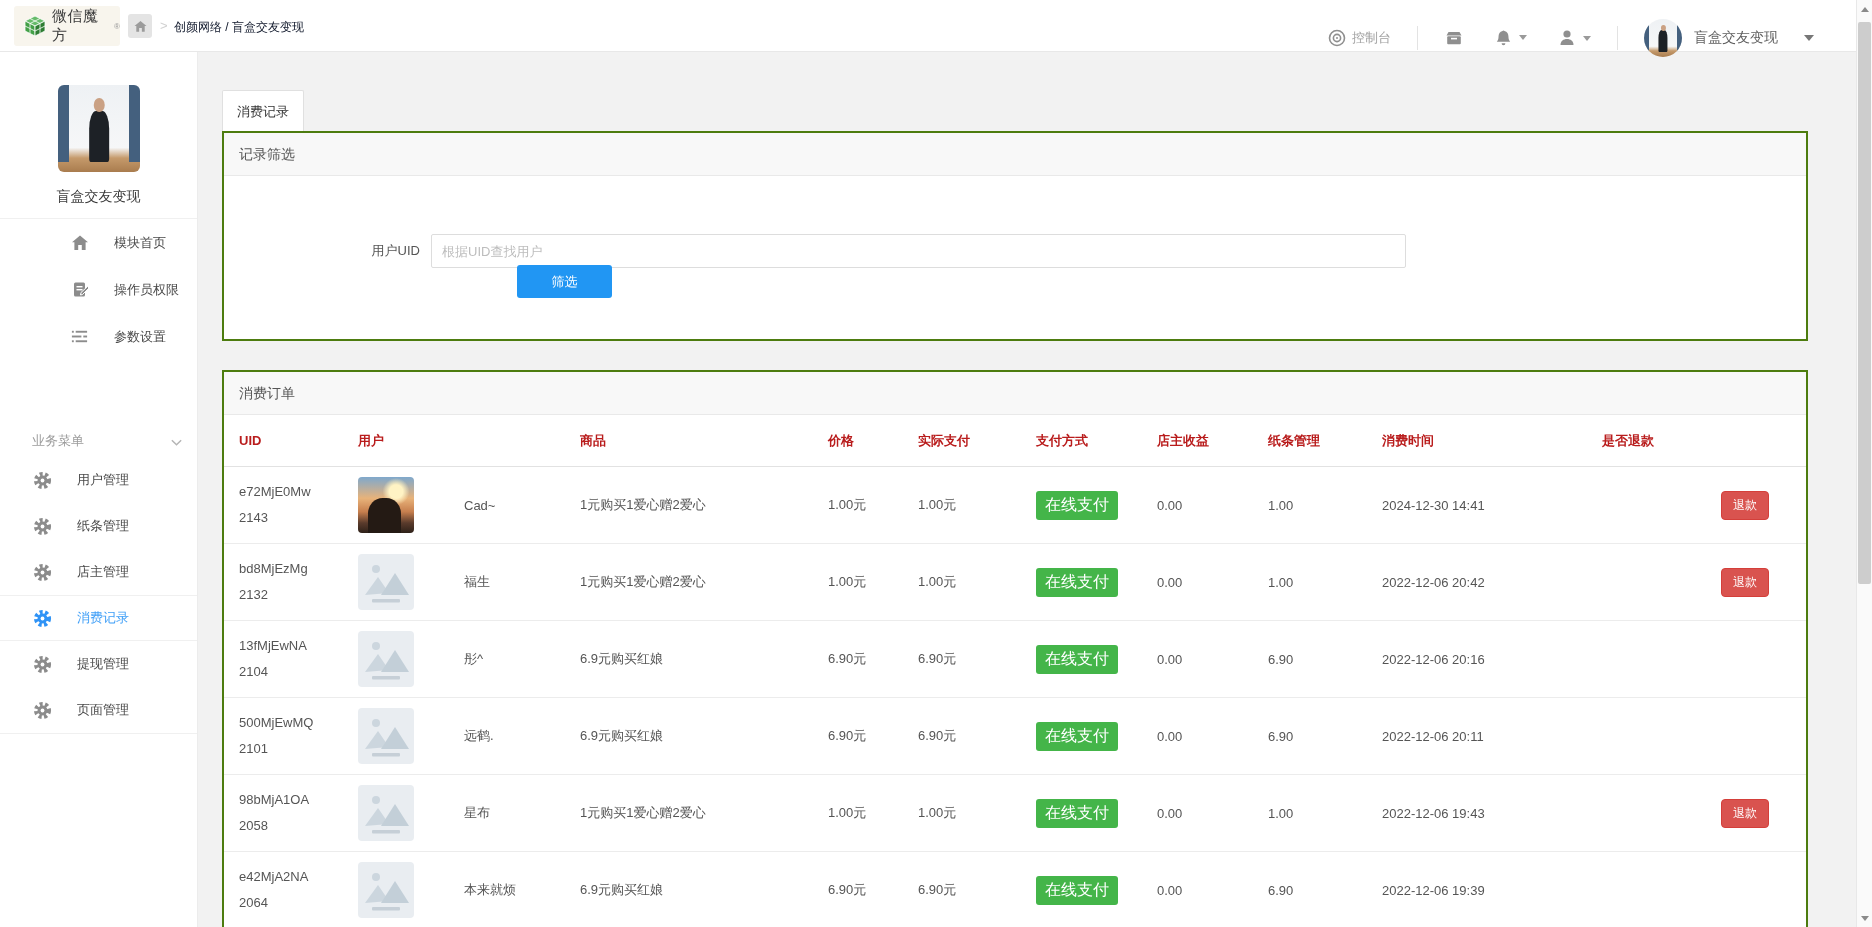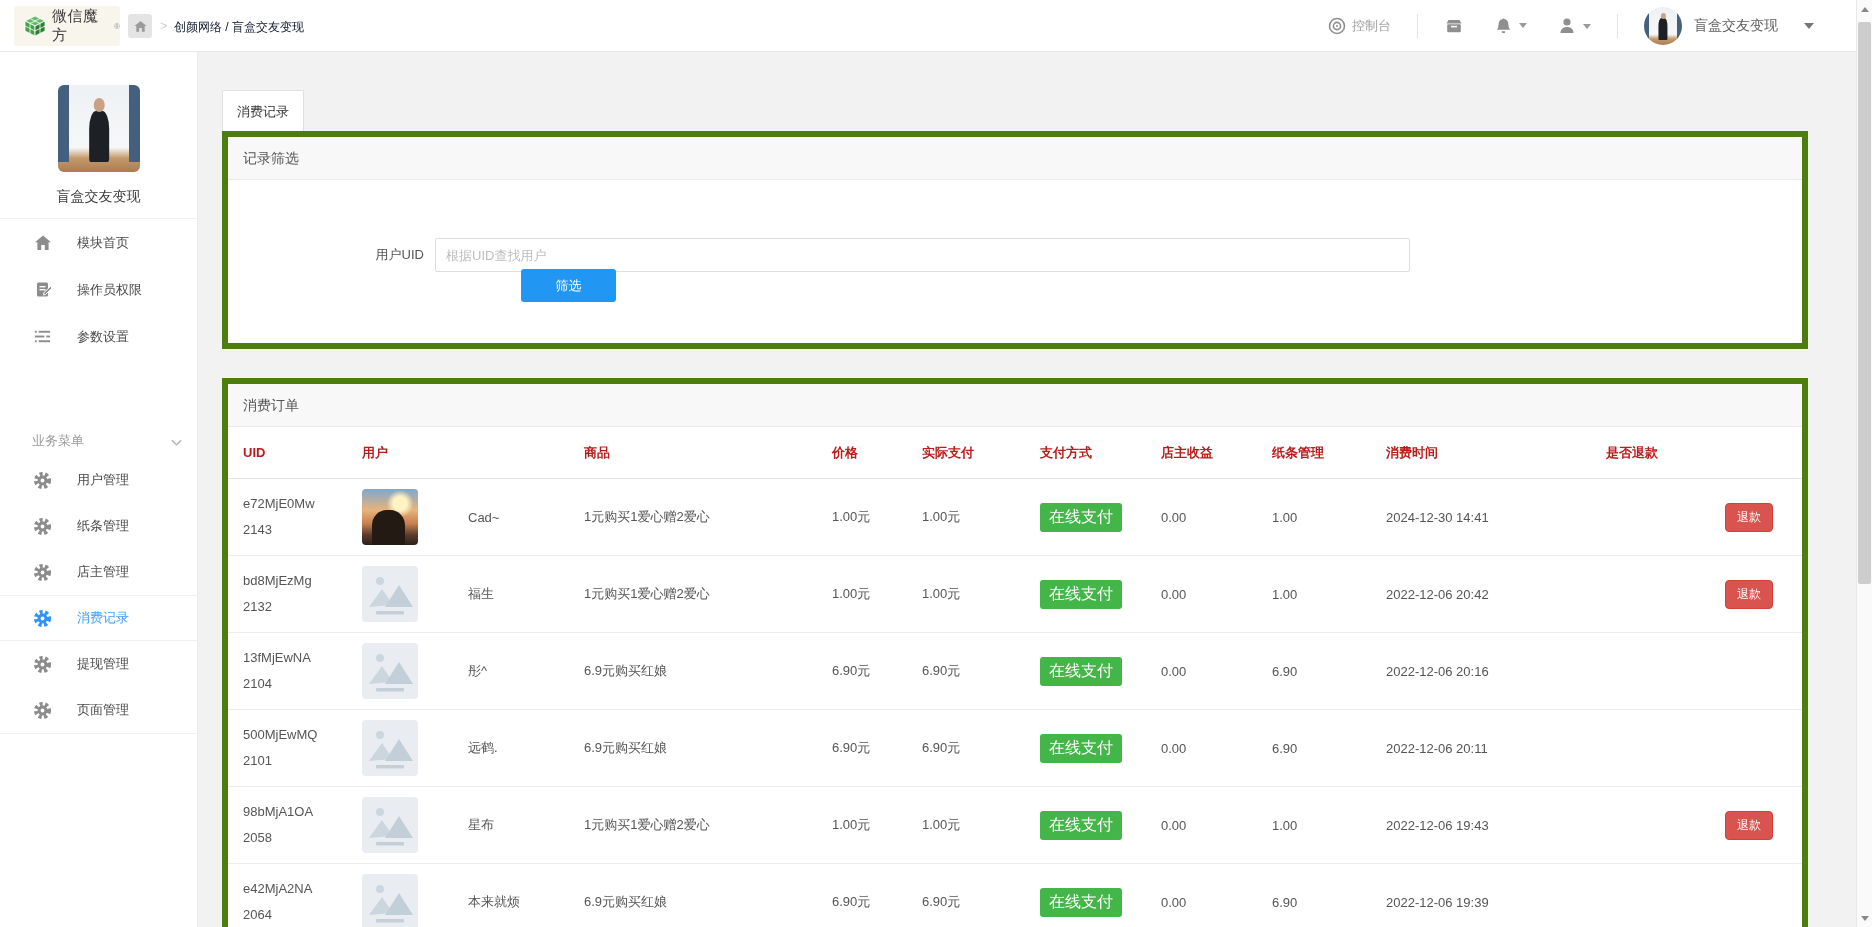--- a/index.html
+++ b/index.html
@@ -9,21 +9,21 @@
 
   
   .topbar { position:absolute; top:0; left:0; width:100%; height:52px; background:#fff; border-bottom:1px solid #e8e8e8; z-index:10; }
   .logo-block { position:absolute; left:14px; top:6px; width:106px; height:40px; background:#f8f5ed; border-radius:3px; display:flex; align-items:center; padding-left:9px; cursor:pointer; }
   .logo-text { font-size:15px; font-weight:normal; color:#3c3c3c; margin-left:5px; letter-spacing:0.5px; }
   .logo-reg { font-size:8px; color:#999; vertical-align:super; margin-left:1px; }
   .home-btn { position:absolute; left:128px; top:14px; width:24px; height:24px; background:#e4e4e4; border-radius:3px; display:flex; align-items:center; justify-content:center; color:#9b9b9b; cursor:pointer; }
   .crumb-sep { position:absolute; left:160px; top:18px; font-size:13px; color:#d0d0d0; }
   .crumb-path { position:absolute; left:174px; top:19px; font-size:12px; color:#0f172a; }
 
-  .tb-right { position:absolute; right:58px; top:0; height:52px; display:flex; align-items:center; color:#9a9a9a; }
+  .tb-right { position:absolute; right:58px; top:12px; height:52px; display:flex; align-items:center; color:#9a9a9a; }
   .tb-item { display:flex; align-items:center; cursor:pointer; }
   .tb-label { font-size:13px; color:#a0a0a0; margin-left:6px; }
   .tb-div { width:1px; height:24px; background:#e3e3e3; margin:0 26px; }
   .tb-ic { color:#8f8f8f; }
   .caret { width:0; height:0; border-left:4px solid transparent; border-right:4px solid transparent; border-top:5px solid #9a9a9a; margin-left:6px; display:inline-block; }
   .tb-gap { width:30px; }
   .tb-avatar { width:38px; height:38px; border-radius:50%; overflow:hidden; position:relative; flex:0 0 auto; cursor:pointer; }
   .tb-name { font-size:14px; color:#5f5f5f; margin-left:12px; cursor:pointer; }
   .tb-caret-big { margin-left:26px; border-left:5px solid transparent; border-right:5px solid transparent; border-top:6px solid #777; }
 
@@ -32,35 +32,35 @@
   .photo-person .curtain-l,.photo-person .curtain-r { position:absolute; top:0; width:14%; height:88%; background:#44607e; }
   .photo-person .curtain-l { left:0; } .photo-person .curtain-r { right:0; }
   .photo-person .fig { position:absolute; left:50%; bottom:12%; transform:translateX(-50%); width:24%; height:58%; background:#1d2126; border-radius:35% 35% 8% 8%; }
   .photo-person .fig::before { content:""; position:absolute; top:-26%; left:50%; transform:translateX(-50%); width:55%; height:28%; background:#caa184; border-radius:50%; }
 
   
   .sidebar { position:absolute; top:52px; left:0; width:198px; bottom:0; background:#fff; border-right:1px solid #ececec; z-index:5; }
   .sb-photo { position:absolute; left:58px; top:33px; width:82px; height:87px; border-radius:6px; }
   .sb-title { position:absolute; top:136px; left:0; width:100%; text-align:center; font-size:14px; color:#3b3b3b; }
   .sb-div { position:absolute; top:166px; left:0; width:100%; height:1px; background:#f0f0f0; }
-  .nav1 { position:absolute; top:167px; left:0; width:100%; }
+  .nav1 { position:absolute; top:167px; left:0; width:100%;padding-left:37px; }
   .nav2 { position:absolute; top:405px; left:0; width:100%; border-bottom:1px solid #f0f0f0; }
   .nav-item { height:47px; display:flex; align-items:center; padding-left:32px; font-size:13px; color:#4a4a4a; cursor:pointer; }
   .nav-item .ic { width:21px; height:21px; color:#8c8c8c; display:flex; align-items:center; justify-content:center; }
   .nav-item .lbl { margin-left:24px; }
   .nav2 .nav-item { height:46px; }
   .nav-item.active { color:#3e9ef7; border-top:1px solid #f0f0f0; border-bottom:1px solid #f0f0f0; }
   .nav-item.active .ic { color:#2f93f6; }
   .sb-section { position:absolute; top:373px; left:0; width:100%; height:32px; display:flex; align-items:center; padding:0 14px 0 32px; font-size:13px; color:#9c9c9c; cursor:pointer; }
   .sb-section .chev { margin-left:auto; color:#b5b5b5; }
 
   
   .main { position:absolute; top:52px; left:199px; right:16px; bottom:0; overflow:hidden; }
   .tab { margin:38px 0 0 23px; display:inline-block; height:41px; line-height:41px; padding:0 14px; background:#fff; border:1px solid #e0e0e0; border-bottom:none; border-radius:2px 2px 0 0; font-size:13px; color:#333; cursor:pointer; }
-  .card { margin:0 48px 0 23px; background:#fff; border:6px solid #4d7c0f; }
+  .card { margin:0 48px 0 23px; background:#fff; border:2px solid #4d7c0f; }
   .card-strip { height:43px; line-height:42px; padding-left:15px; background:#f8f8f8; border-bottom:1px solid #e9e9e9; color:#555; font-size:14px; }
   .filter-body { position:relative; height:163px; }
   .f-label { position:absolute; left:116px; top:66px; width:80px; text-align:right; font-size:13px; color:#555; }
   .f-input { position:absolute; left:207px; top:58px; width:975px; height:34px; border:1px solid #ddd; border-radius:2px; padding:0 10px; font-size:13px; color:#333; font-family:inherit; }
   .f-input::placeholder { color:#bdbdbd; }
   .f-btn { position:absolute; left:293px; top:89px; width:95px; height:33px; background:#2196f3; color:#fff; border:none; border-radius:3px; font-size:13px; cursor:pointer; font-family:inherit; }
 
   .card2 { margin-top:29px; height:560px; overflow:hidden; border-bottom:none; }
   .thead-row,.trow { display:grid; grid-template-columns:119px 106px 116px 248px 90px 118px 121px 111px 114px 220px 1fr; align-items:center; padding:0 15px; }
   .thead-row { height:52px; border-bottom:1px solid #e2e2e2; font-size:13px; font-weight:bold; color:#b91c1c; }

